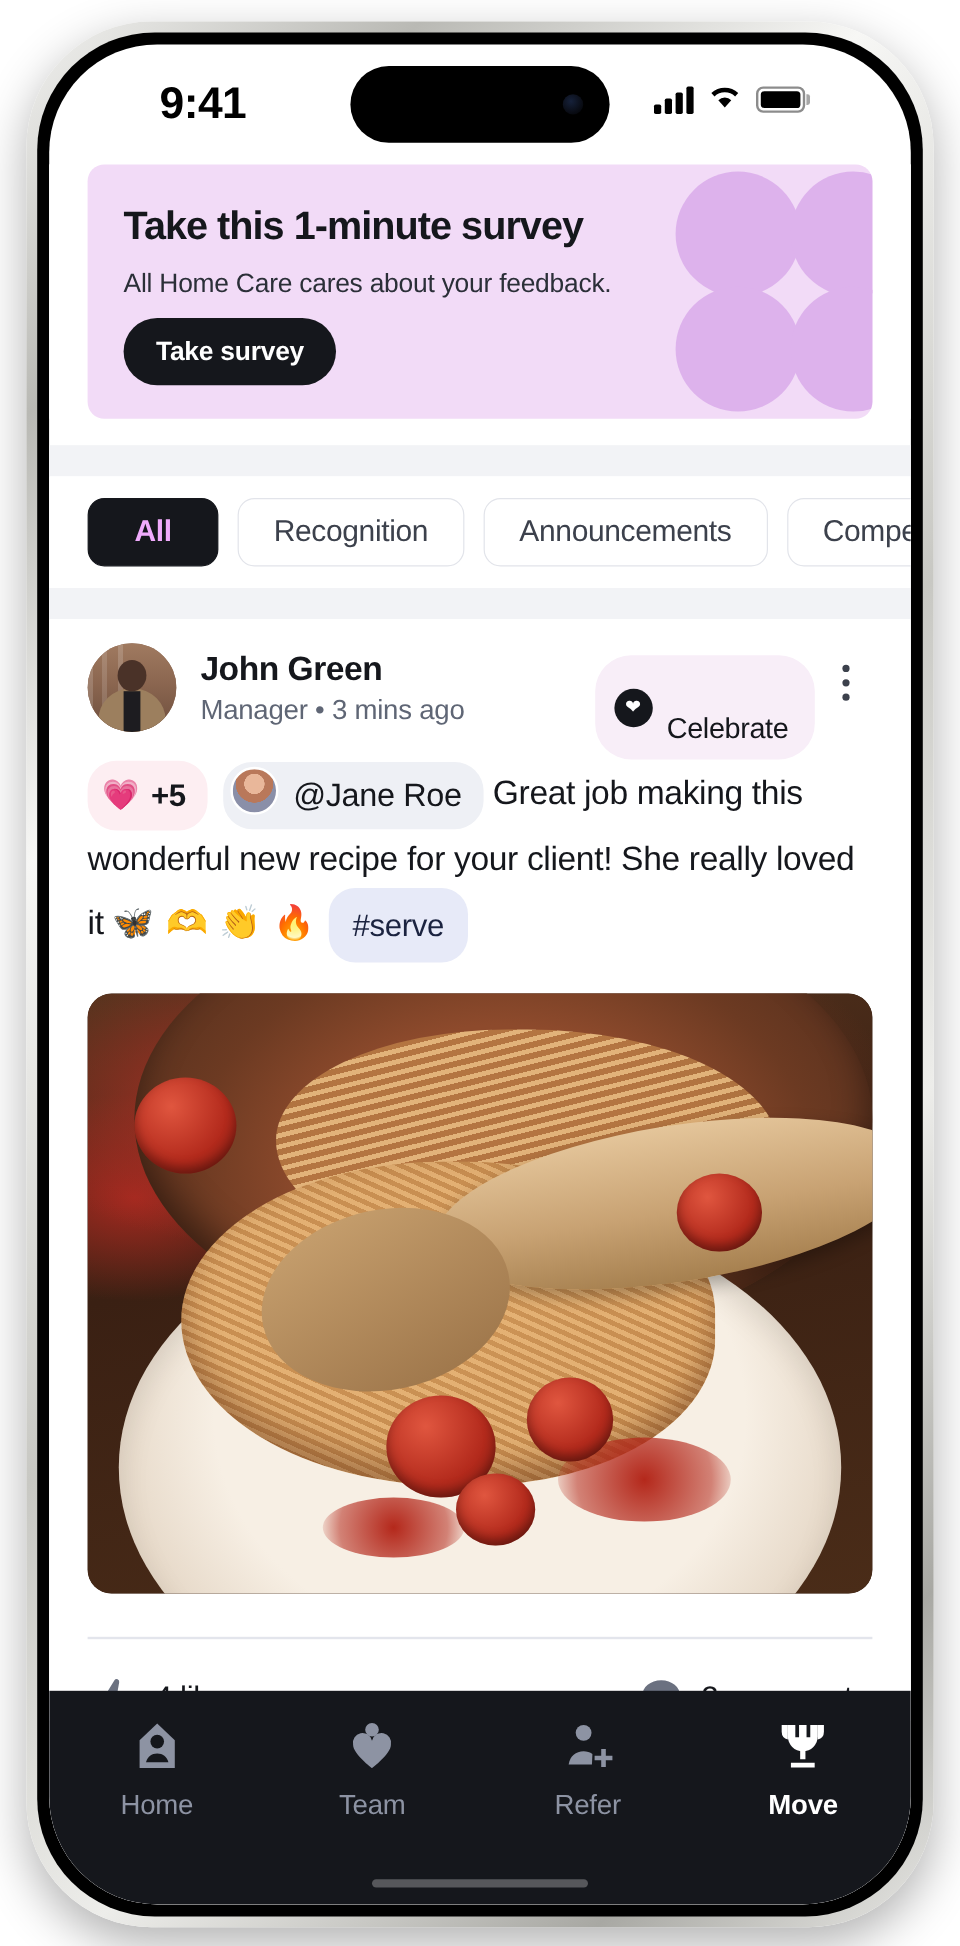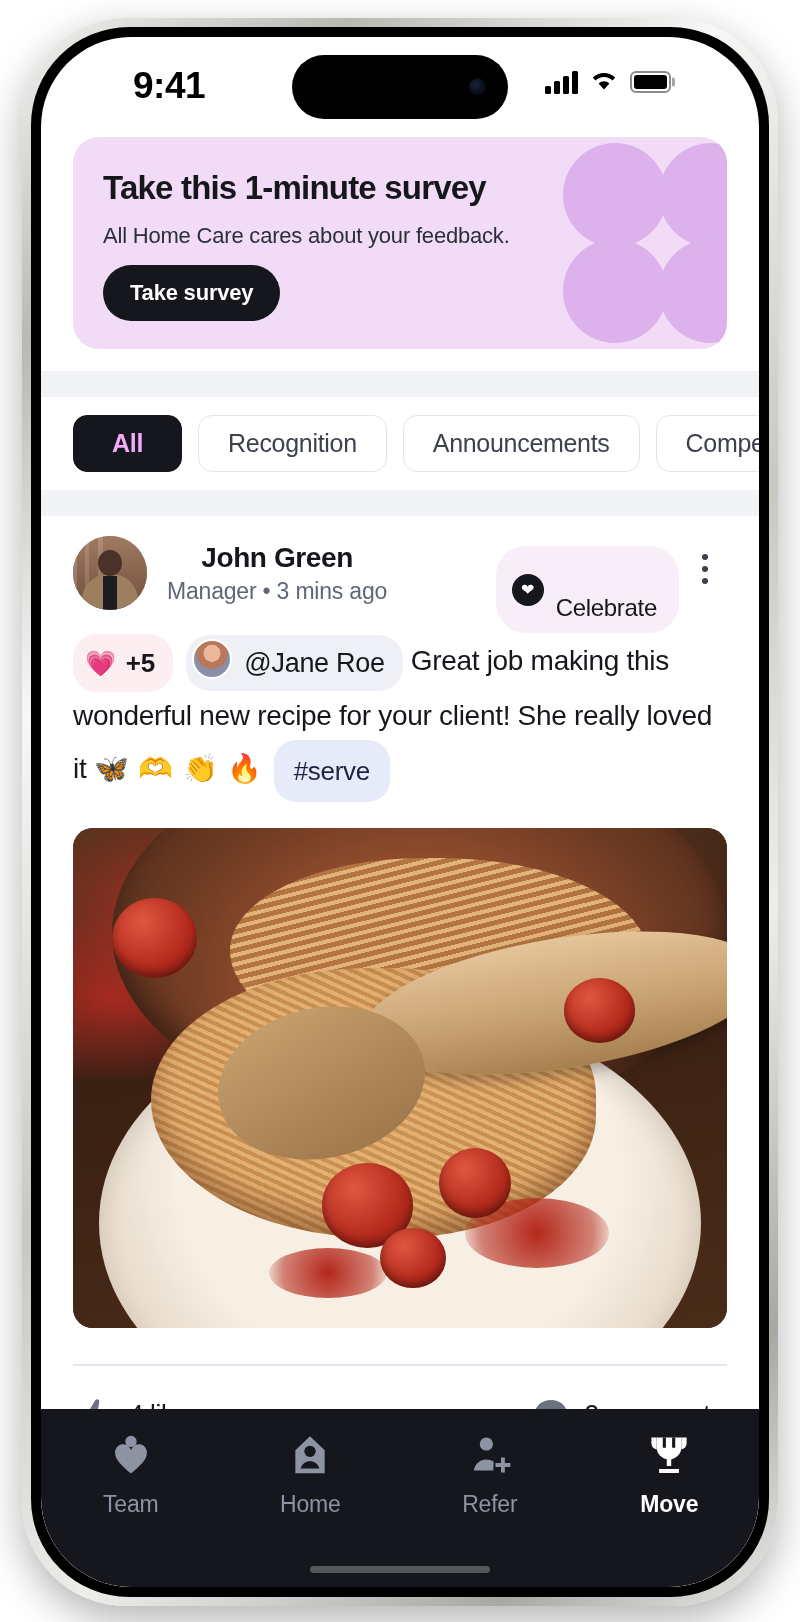--- a/index.html
+++ b/index.html
@@ -126,21 +126,21 @@
     width: 100%;
     height: 1450px;
     background: #ffffff;
   }
 
   
   .banner-wrap { padding: 0 32px; background: #fff; }
   .banner {
     position: relative;
     height: 212px;
-    border-radius: 26px;
+    border-radius: 14px;
     background: #f2dbf7;
     overflow: hidden;
   }
   .clover {
     position: absolute;
     right: -36px; top: 6px;
     width: 200px; height: 200px;
   }
   .clover i {
     position: absolute;
@@ -258,21 +258,20 @@
     bottom: 0; width: 14px; height: 34px;
     background: #1d1c20;
   }
 
   .post-meta { margin-left: 20px; }
   .post-author {
     font-size: 28px;
     font-weight: 700;
     color: #15171c;
     letter-spacing: -0.4px;
-    text-align: center;
   }
   .post-sub {
     font-size: 23px;
     color: #5f6675;
     margin-top: 4px;
     letter-spacing: -0.2px;
   }
   .celebrate {
     position: absolute;
     right: 48px; top: 30px;
@@ -652,36 +651,36 @@
             <span class="act-label">2 comments</span>
           </div>
         </div>
       </div>
 
       <div class="bottom-nav">
 
         <div class="nav-item">
           <span class="nav-ico">
             <svg width="44" height="44" viewBox="0 0 24 24" fill="#8d93a3">
-              <circle cx="12" cy="4.6" r="3.1"></circle>
-              <path d="M12 22S3.4 15.6 3.4 11.4A4.3 4.3 0 0 1 12 9.6a4.3 4.3 0 0 1 8.6 1.8C20.6 15.6 12 22 12 22Z"></path>
-            </svg>
-          </span>
-          <span class="nav-label">Team</span>
-        </div>
-
-        <div class="nav-item">
-          <span class="nav-ico">
-            <svg width="44" height="44" viewBox="0 0 24 24" fill="#8d93a3">
               <path d="M12 1.8 20 9.4V22H4V9.4Z"></path>
               <circle cx="12" cy="10" r="3.1" fill="#15171c"></circle>
               <path d="M6.9 19.4c.7-2.6 2.6-4 5.1-4s4.4 1.4 5.1 4Z" fill="#15171c"></path>
             </svg>
           </span>
           <span class="nav-label">Home</span>
+        </div>
+
+        <div class="nav-item">
+          <span class="nav-ico">
+            <svg width="44" height="44" viewBox="0 0 24 24" fill="#8d93a3">
+              <circle cx="12" cy="4.6" r="3.1"></circle>
+              <path d="M12 22S3.4 15.6 3.4 11.4A4.3 4.3 0 0 1 12 9.6a4.3 4.3 0 0 1 8.6 1.8C20.6 15.6 12 22 12 22Z"></path>
+            </svg>
+          </span>
+          <span class="nav-label">Team</span>
         </div>
 
         <div class="nav-item">
           <span class="nav-ico">
             <svg width="44" height="44" viewBox="0 0 24 24" fill="#8d93a3">
               <circle cx="10" cy="6" r="3.6"></circle>
               <path d="M3.2 20.4c.6-3.8 3.3-6 6.8-6 1.5 0 2.9.4 4 1.2l-.2 4.8Z"></path>
               <path d="M18 13.4h2.1v3h3v2.1h-3v3H18v-3h-3v-2.1h3Z"></path>
             </svg>
           </span>

